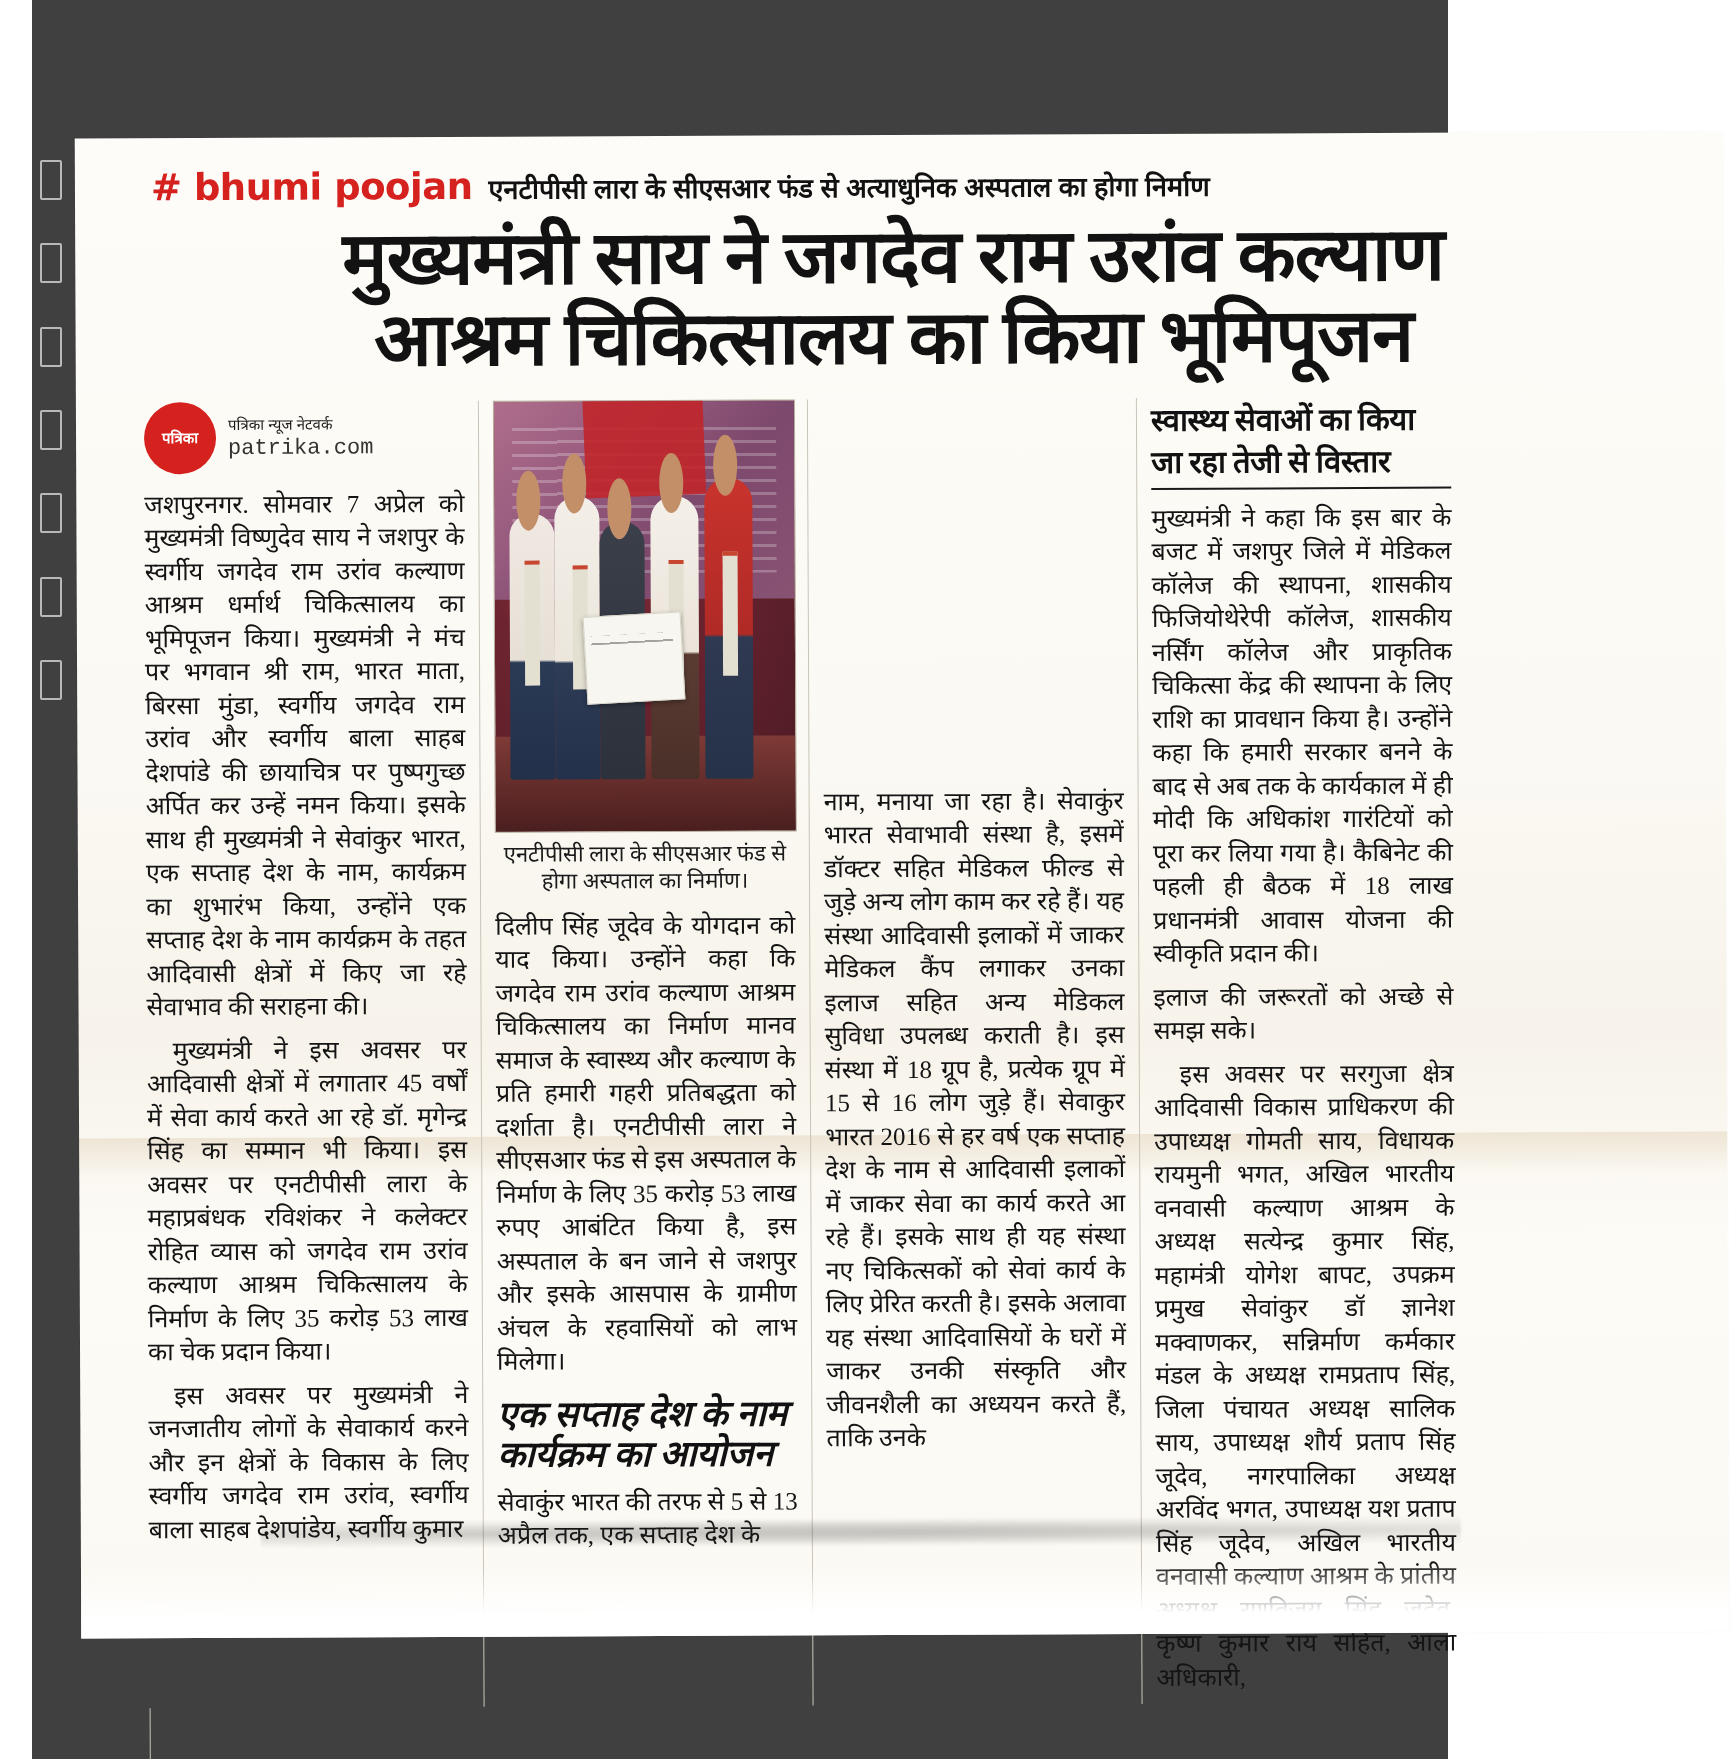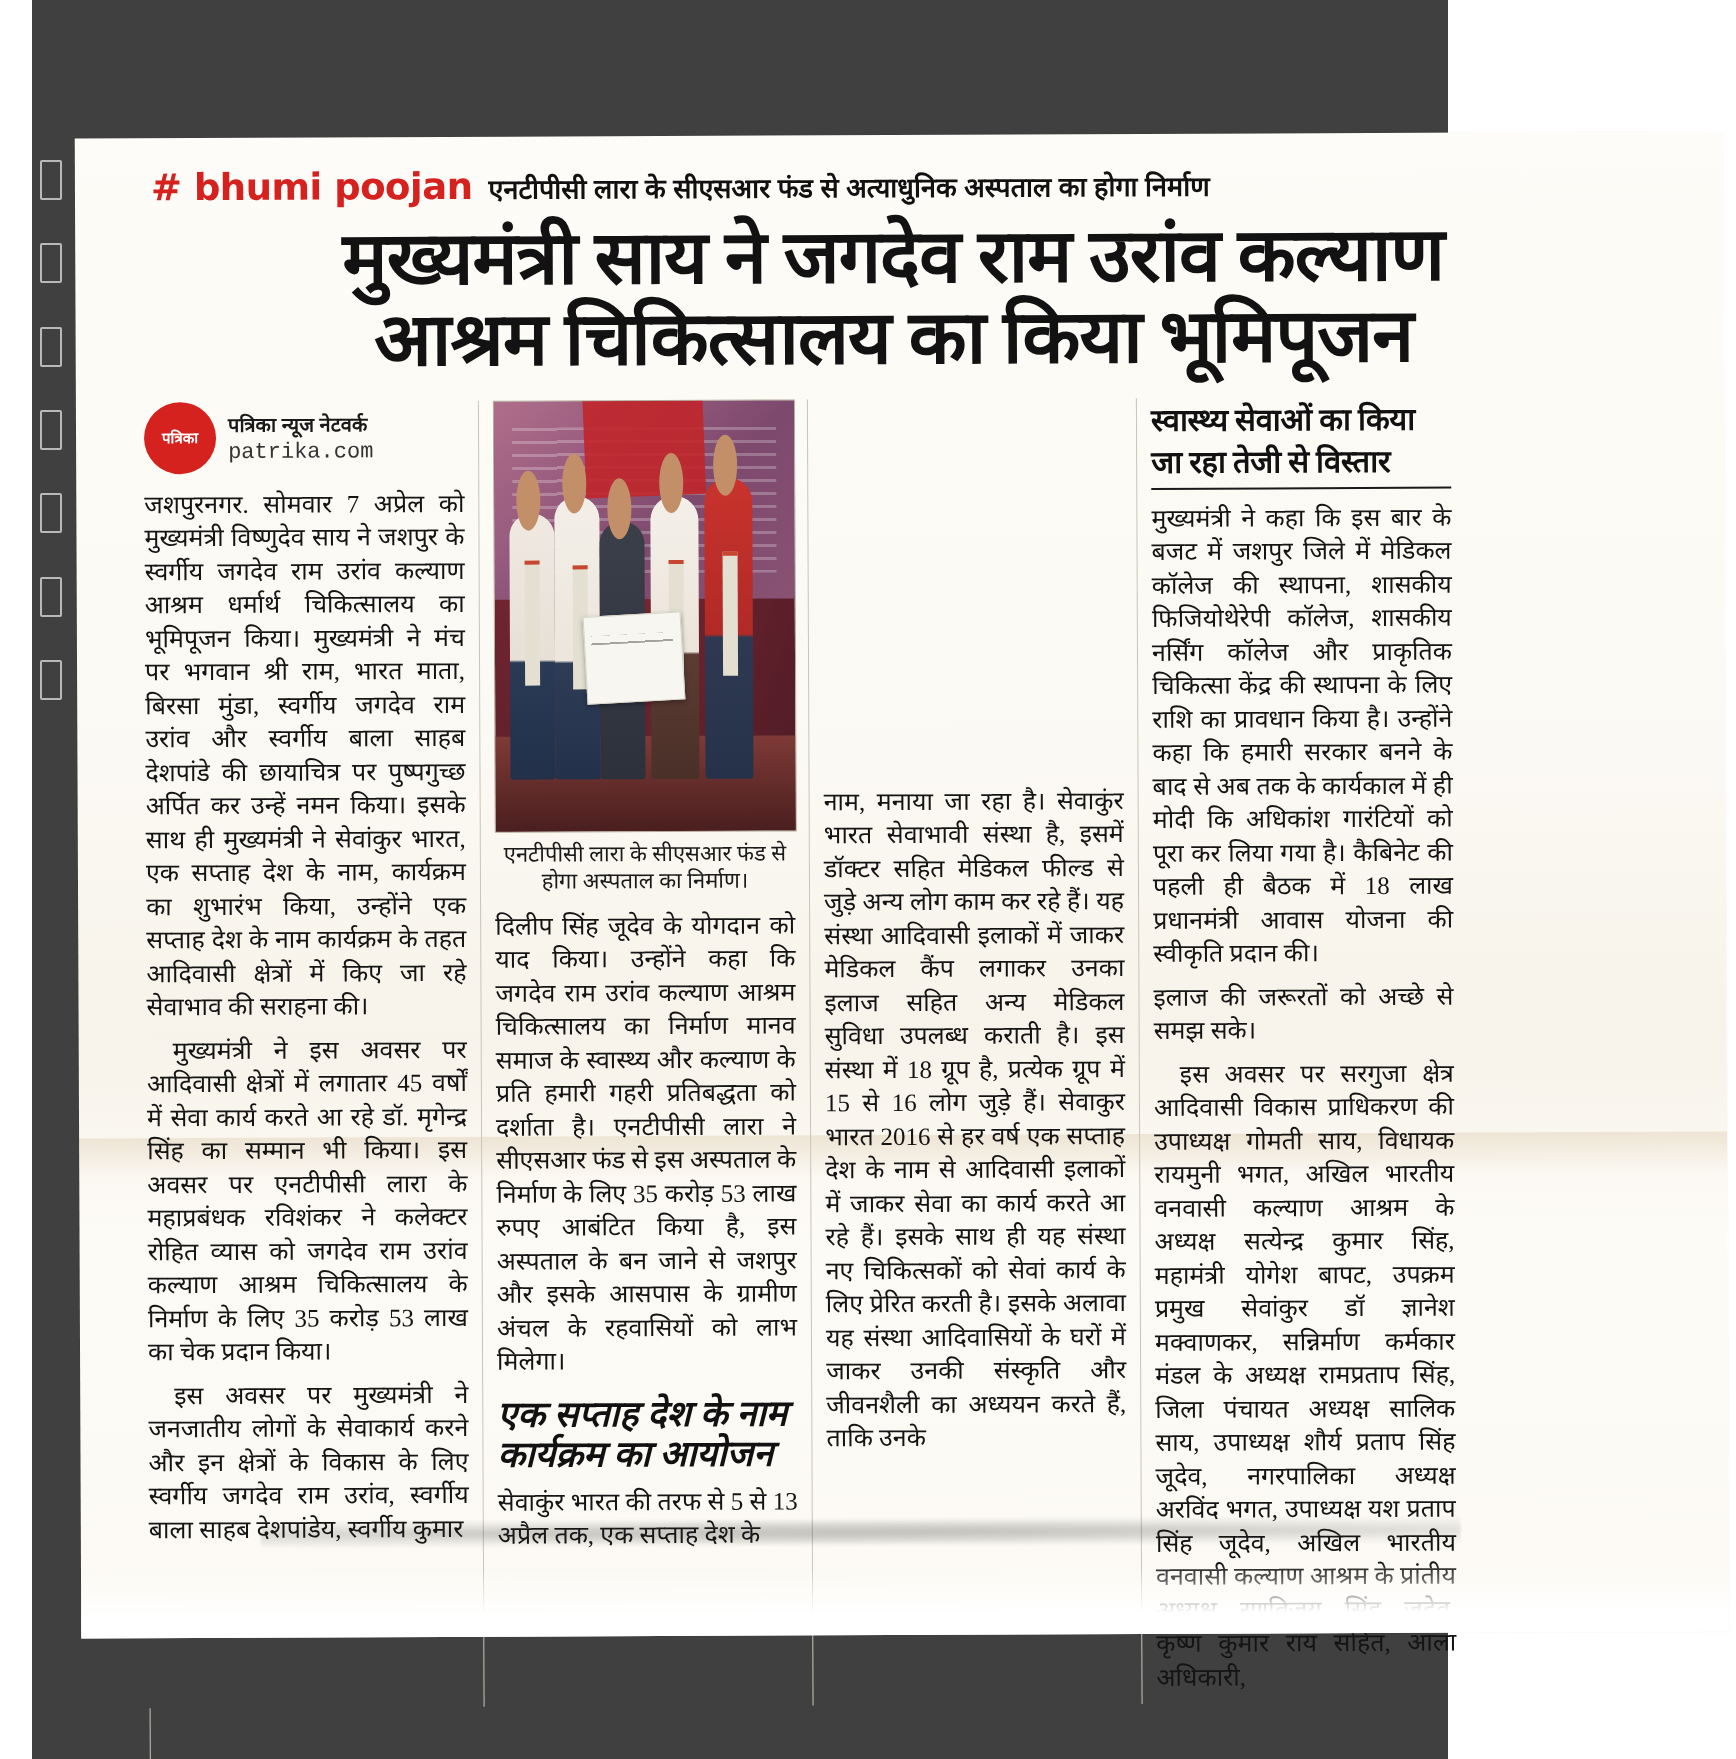--- a/index.html
+++ b/index.html
@@ -85,21 +85,21 @@
   .vrule{background:#c9c4b8;width:1px;}
   .col{min-width:0;}
 
   
   .brandrow{display:flex;align-items:center;gap:12px;margin-bottom:14px;}
   .brandcircle{
     width:72px;height:72px;border-radius:50%;
     background:#d6221f;color:#fff;display:flex;align-items:center;justify-content:center;
     font-size:15px;font-weight:bold;font-family:Liberation Mono, monospace;
   }
-  .brandtext .b1{font-size:20px;font-weight:bold;color:#1a1a1a;font-family:"Liberation Sans",sans-serif;}
+  .brandtext .b1{font-size:15px;font-weight:normal;color:#1a1a1a;font-family:"Liberation Sans",sans-serif;}
   .brandtext .b2{font-size:22px;color:#333;font-family:Liberation Mono, monospace;margin-top:2px;}
 
   p.body{
     margin:0 0 10px 0;
     font-family:"Liberation Serif", serif;
     font-size:25px;
     line-height:1.34;
     color:#141414;
     text-align:justify;
     text-justify:inter-word;

